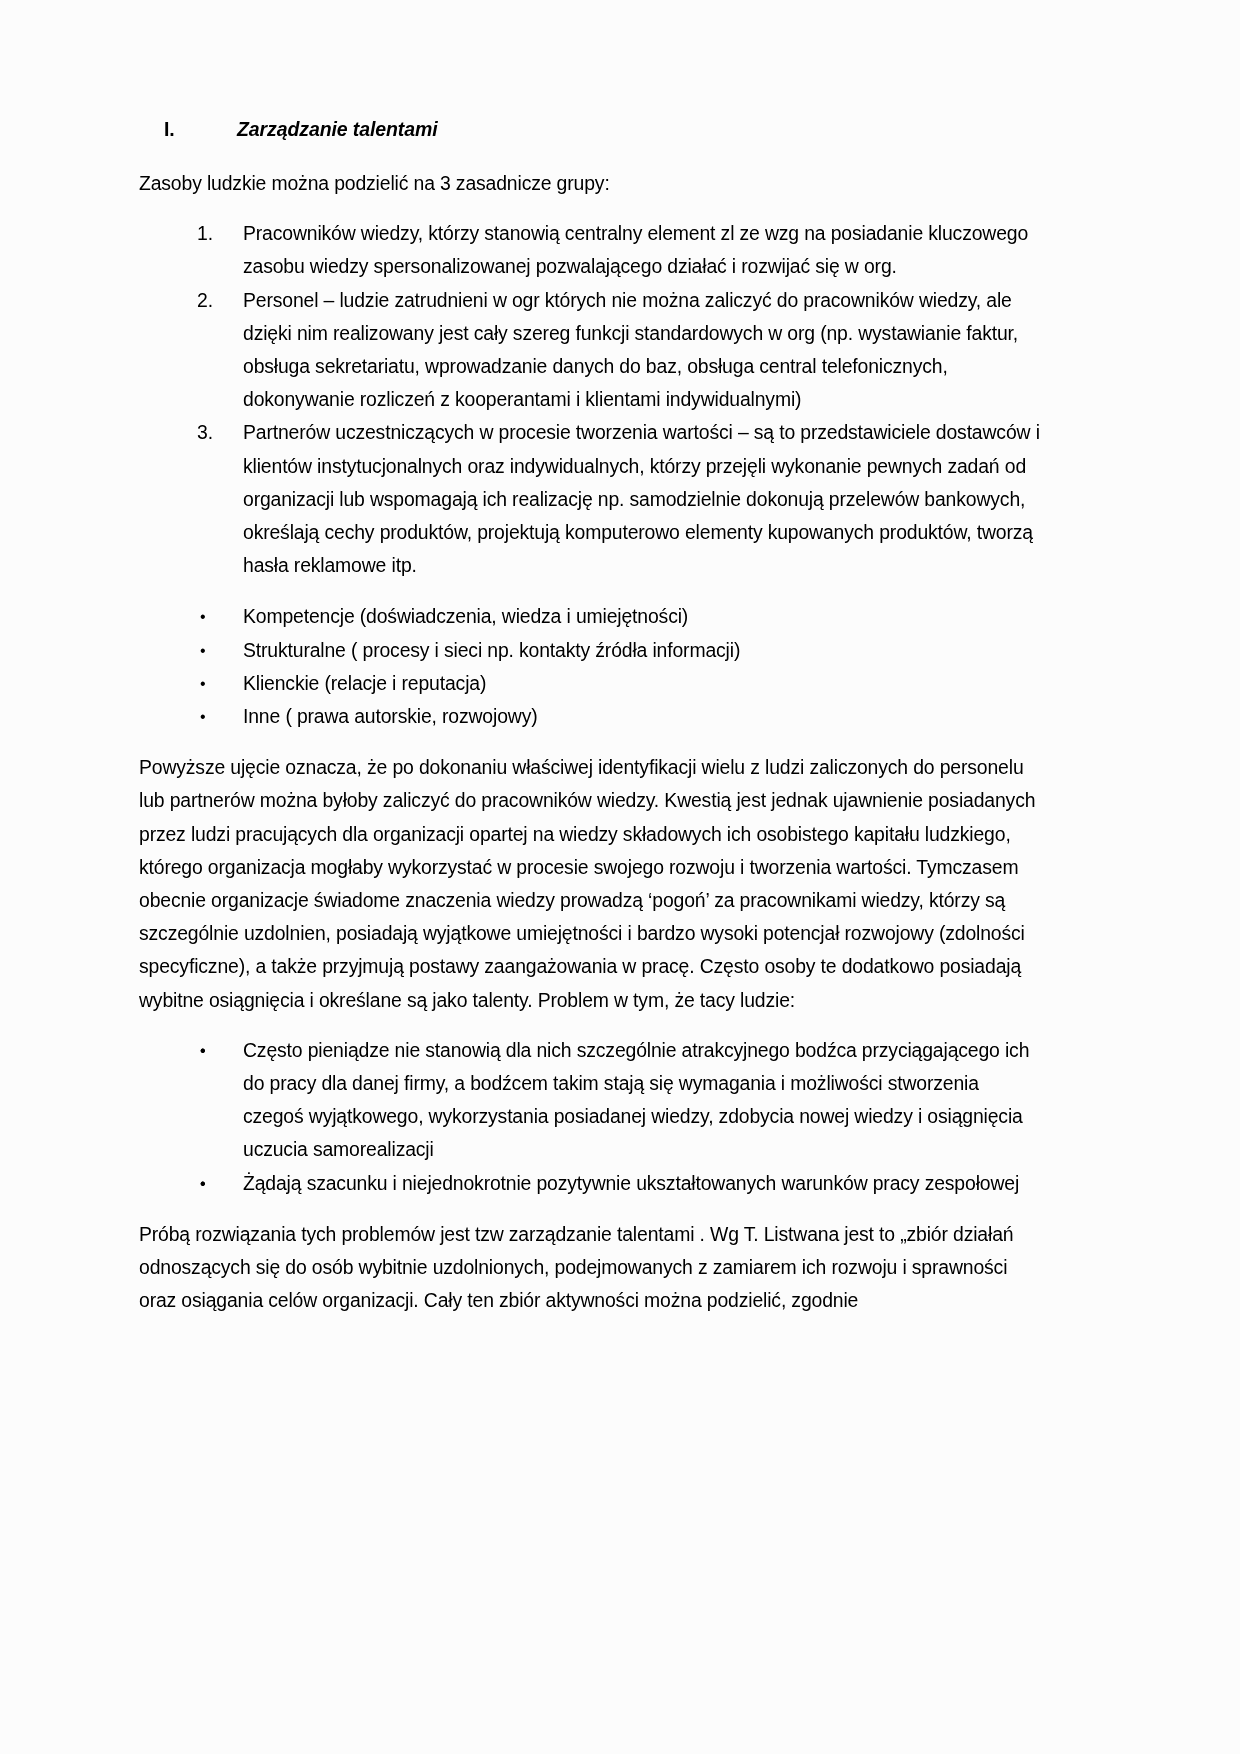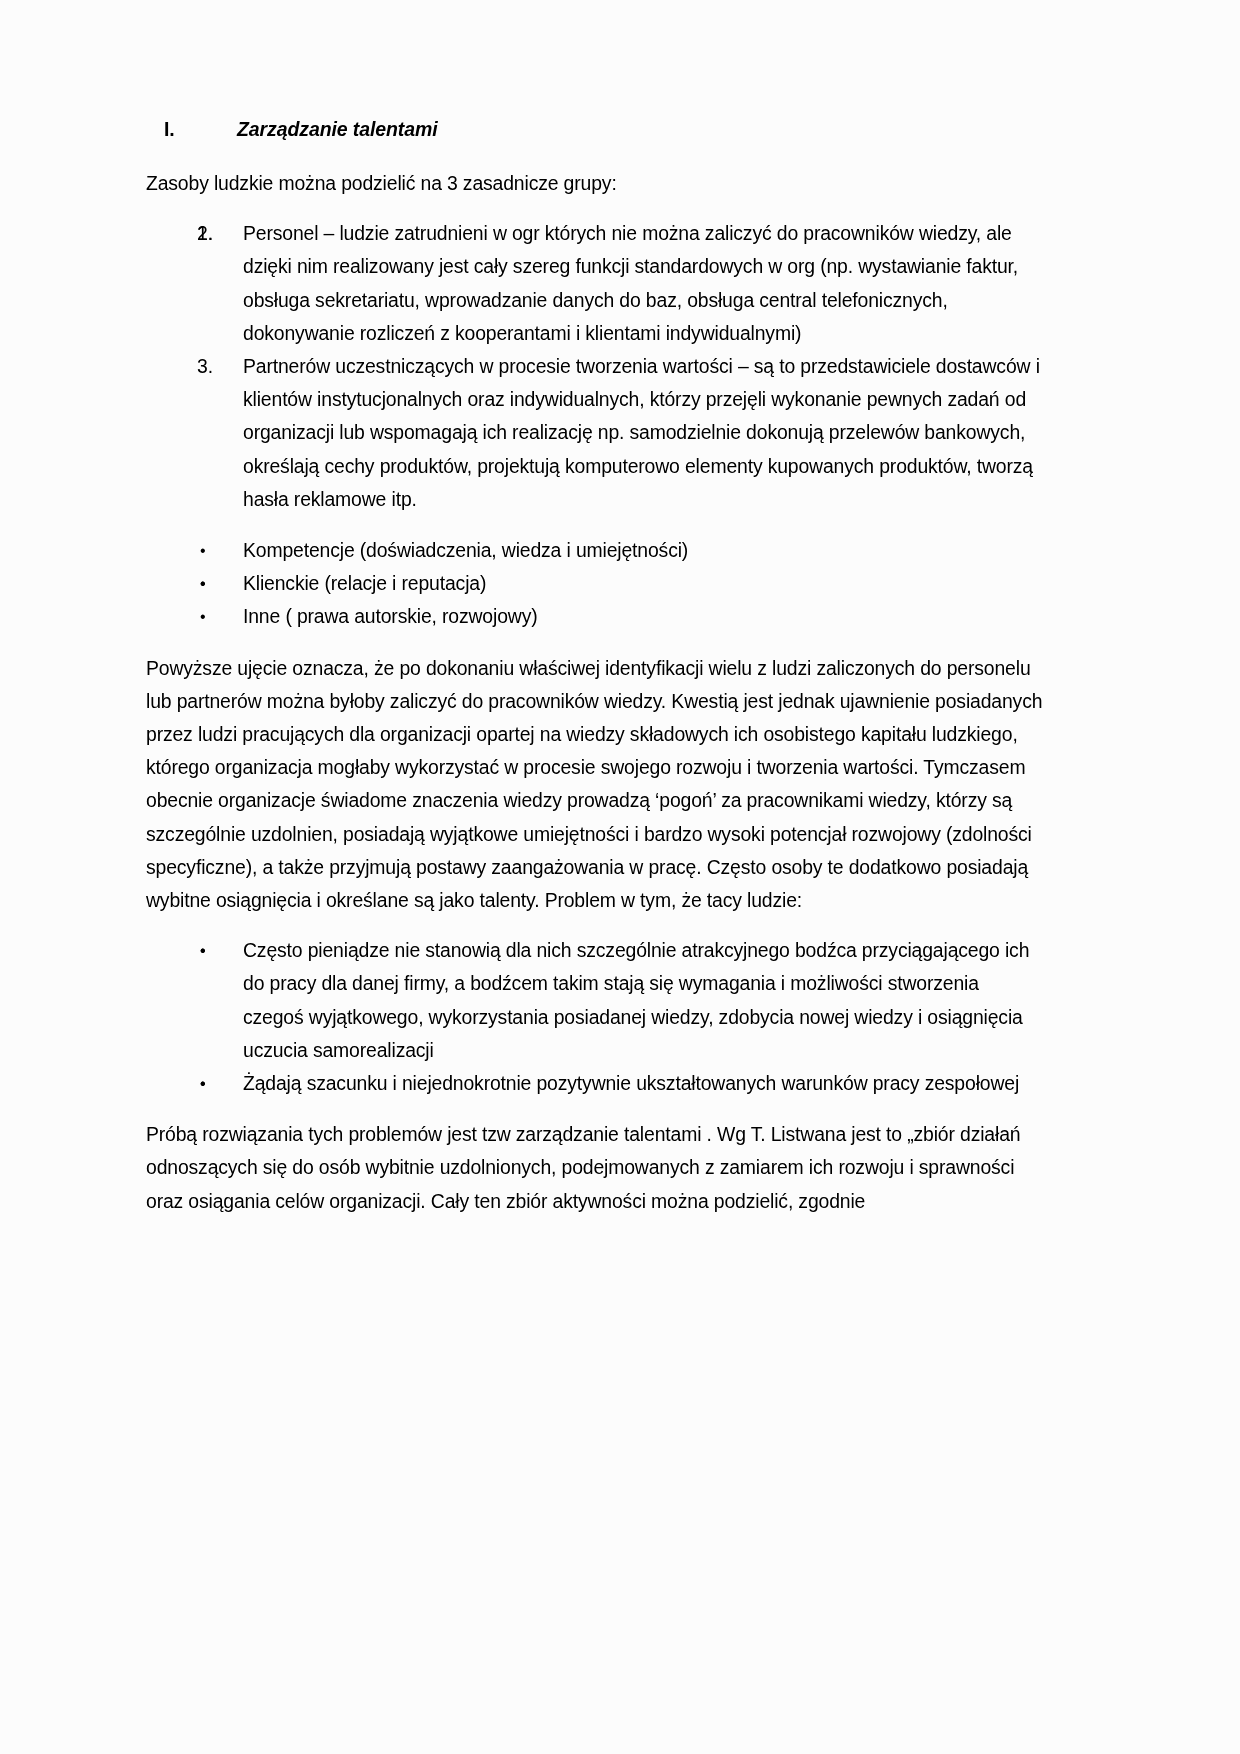--- a/index.html
+++ b/index.html
@@ -44,21 +44,21 @@
     flex: 0 0 73px;
   }
   .doc-heading .heading-text {
     white-space: nowrap;
     font-style: italic;
   }
 
   p.para {
     font-size: 19.4px;
     line-height: 33.2px;
-    margin: 0 0 17px 15px;
+    margin: 0 0 17px 8px;
     letter-spacing: -0.15px;
     text-align: left;
   }
   p.para.tight {
     margin-bottom: 0;
   }
 
   ol.numbered {
     list-style: none;
     margin: 0 0 18px 0;
@@ -109,39 +109,41 @@
   <div class="doc-heading">
     <span class="numeral">I.</span>
     <span class="heading-text">Zarządzanie talentami</span>
   </div>
 
   <p class="para">Zasoby ludzkie można podzielić na 3 zasadnicze grupy:</p>
 
   <ol class="numbered">
     <li>
       <span class="marker">1.</span>
+      <span>Pracowników wiedzy, którzy stanowią centralny element zl ze wzg na posiadanie kluczowego zasobu wiedzy spersonalizowanej pozwalającego działać i rozwijać się w org.</span>
     </li>
     <li>
       <span class="marker">2.</span>
       <span>Personel – ludzie zatrudnieni w ogr których nie można zaliczyć do pracowników wiedzy, ale dzięki nim realizowany jest cały szereg funkcji standardowych w org (np. wystawianie faktur, obsługa sekretariatu, wprowadzanie danych do baz, obsługa central telefonicznych, dokonywanie rozliczeń z kooperantami i klientami indywidualnymi)</span>
     </li>
     <li>
       <span class="marker">3.</span>
       <span>Partnerów uczestniczących w procesie tworzenia wartości – są to przedstawiciele dostawców i klientów instytucjonalnych oraz indywidualnych, którzy przejęli wykonanie pewnych zadań od organizacji lub wspomagają ich realizację np. samodzielnie dokonują przelewów bankowych, określają cechy produktów, projektują komputerowo elementy kupowanych produktów, tworzą hasła reklamowe itp.</span>
     </li>
   </ol>
 
 
   <ul class="bulleted">
     <li>
       <span class="marker">•</span>
       <span>Kompetencje (doświadczenia, wiedza i umiejętności)</span>
     </li>
     <li>
       <span class="marker">•</span>
+      <span>Strukturalne ( procesy i sieci np. kontakty źródła informacji)</span>
     </li>
     <li>
       <span class="marker">•</span>
       <span>Klienckie (relacje i reputacja)</span>
     </li>
     <li>
       <span class="marker">•</span>
       <span>Inne ( prawa autorskie, rozwojowy)</span>
     </li>
   </ul>

